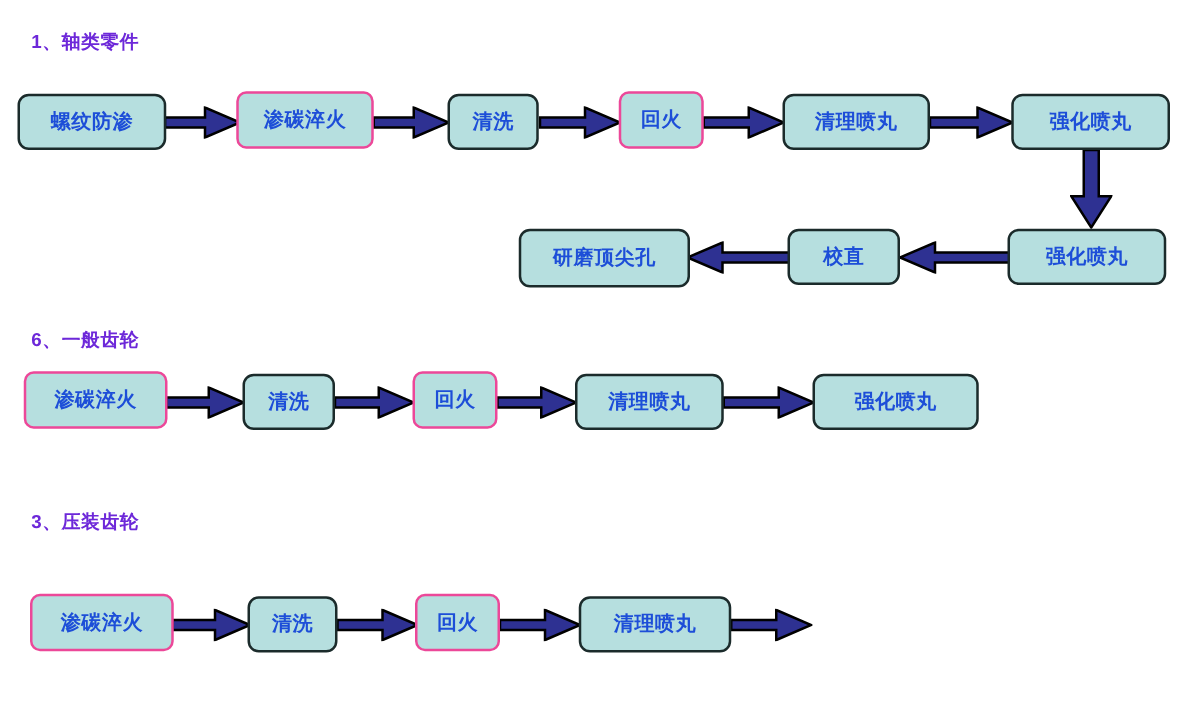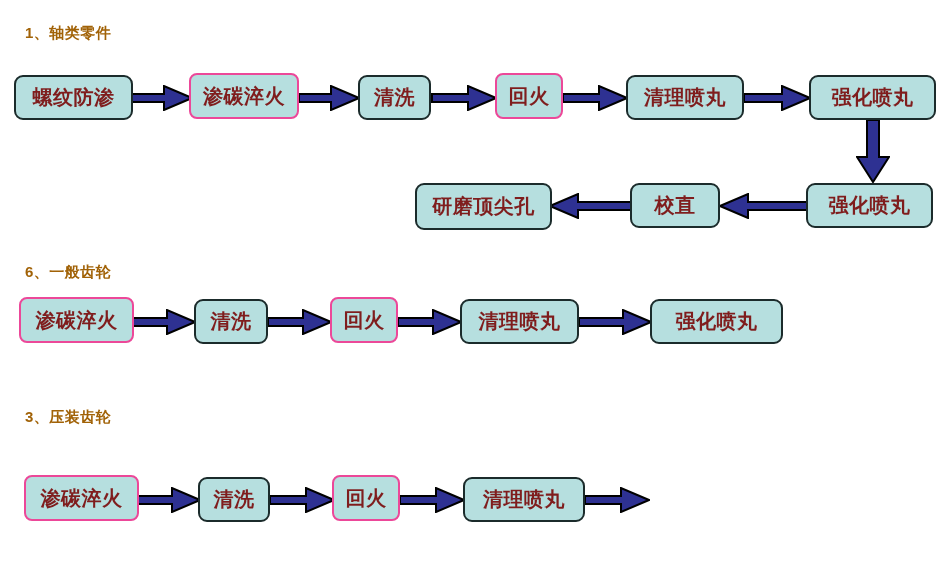--- a/index.html
+++ b/index.html
@@ -14,37 +14,37 @@
     background: #ffffff;
     overflow: hidden;
     font-family: "Liberation Sans", "DejaVu Sans", sans-serif;
   }
 
   
   .section-title {
     position: absolute;
     font-size: 15px;
     font-weight: bold;
-    color: #a16207;
+    color: #6d28d9;
     letter-spacing: 0.5px;
     white-space: nowrap;
   }
 
   
   .node {
     position: absolute;
     box-sizing: border-box;
     background: #b6dfdf;
     border: 2px solid #1b2b2b;
     border-radius: 9px;
     display: flex;
     align-items: center;
     justify-content: center;
-    color: #7f1d1d;
-    font-size: 20px;
+    color: #1d4ed8;
+    font-size: 16px;
     font-weight: bold;
     letter-spacing: 0.5px;
     white-space: nowrap;
     z-index: 3;
   }
   .node.highlight {
     border: 2px solid #ec4899;
     border-radius: 8px;
   }
 

